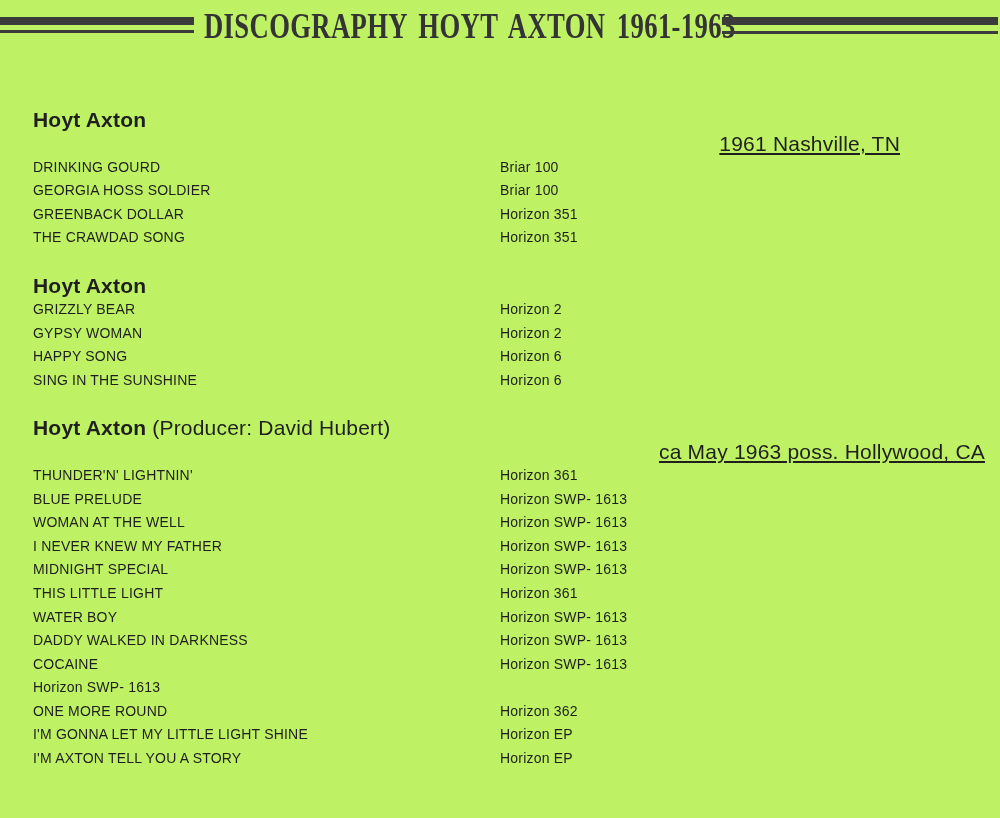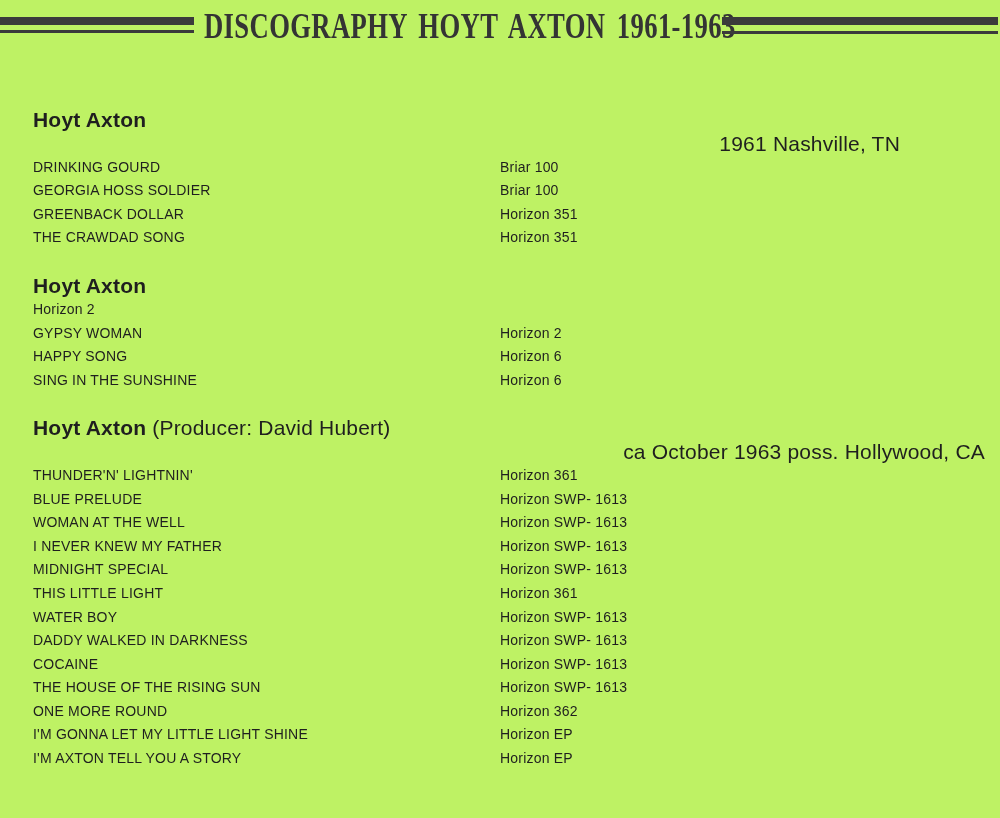--- a/index.html
+++ b/index.html
@@ -55,20 +55,21 @@
   }
   .producer-note { font-weight: 400; margin-top: 22px; }
 
   .date-loc {
     font-size: 21px;
     line-height: 23.6px;
     letter-spacing: 0.2px;
     text-align: right;
     margin-right: -18px;
     white-space: nowrap;
+    text-decoration: underline;
   }
   .disc-section:nth-of-type(1) .date-loc { margin-right: 67px; }
 
   .track {
     display: flex;
     font-size: 14px;
     line-height: 23.6px;
     letter-spacing: 0.2px;
     white-space: nowrap;
   }
@@ -112,20 +113,21 @@
         </div>
       </div>
     </section>
 
     <section class="disc-section">
       <h2 class="artist-line">
         <span class="artist-name">Hoyt Axton</span><span class="producer-note"></span>
       </h2>
       <div class="tracks">
         <div class="track">
+          <span class="track-title">GRIZZLY BEAR</span>
           <span class="track-label">Horizon 2</span>
         </div>
         <div class="track">
           <span class="track-title">GYPSY WOMAN</span>
           <span class="track-label">Horizon 2</span>
         </div>
         <div class="track">
           <span class="track-title">HAPPY SONG</span>
           <span class="track-label">Horizon 6</span>
         </div>
@@ -133,21 +135,21 @@
           <span class="track-title">SING IN THE SUNSHINE</span>
           <span class="track-label">Horizon 6</span>
         </div>
       </div>
     </section>
 
     <section class="disc-section">
       <h2 class="artist-line">
         <span class="artist-name">Hoyt Axton</span><span class="producer-note"> (Producer: David Hubert)</span>
       </h2>
-      <div class="date-loc">ca October 1963 poss. Hollywood, CA</div>
+      <div class="date-loc">ca May 1963 poss. Hollywood, CA</div>
       <div class="tracks">
         <div class="track">
           <span class="track-title">THUNDER'N' LIGHTNIN'</span>
           <span class="track-label">Horizon 361</span>
         </div>
         <div class="track">
           <span class="track-title">BLUE PRELUDE</span>
           <span class="track-label">Horizon SWP- 1613</span>
         </div>
         <div class="track">
@@ -172,21 +174,20 @@
         </div>
         <div class="track">
           <span class="track-title">DADDY WALKED IN DARKNESS</span>
           <span class="track-label">Horizon SWP- 1613</span>
         </div>
         <div class="track">
           <span class="track-title">COCAINE</span>
           <span class="track-label">Horizon SWP- 1613</span>
         </div>
         <div class="track">
-          <span class="track-title">THE HOUSE OF THE RISING SUN</span>
           <span class="track-label">Horizon SWP- 1613</span>
         </div>
         <div class="track">
           <span class="track-title">ONE MORE ROUND</span>
           <span class="track-label">Horizon 362</span>
         </div>
         <div class="track">
           <span class="track-title">I'M GONNA LET MY LITTLE LIGHT SHINE</span>
           <span class="track-label">Horizon EP</span>
         </div>

